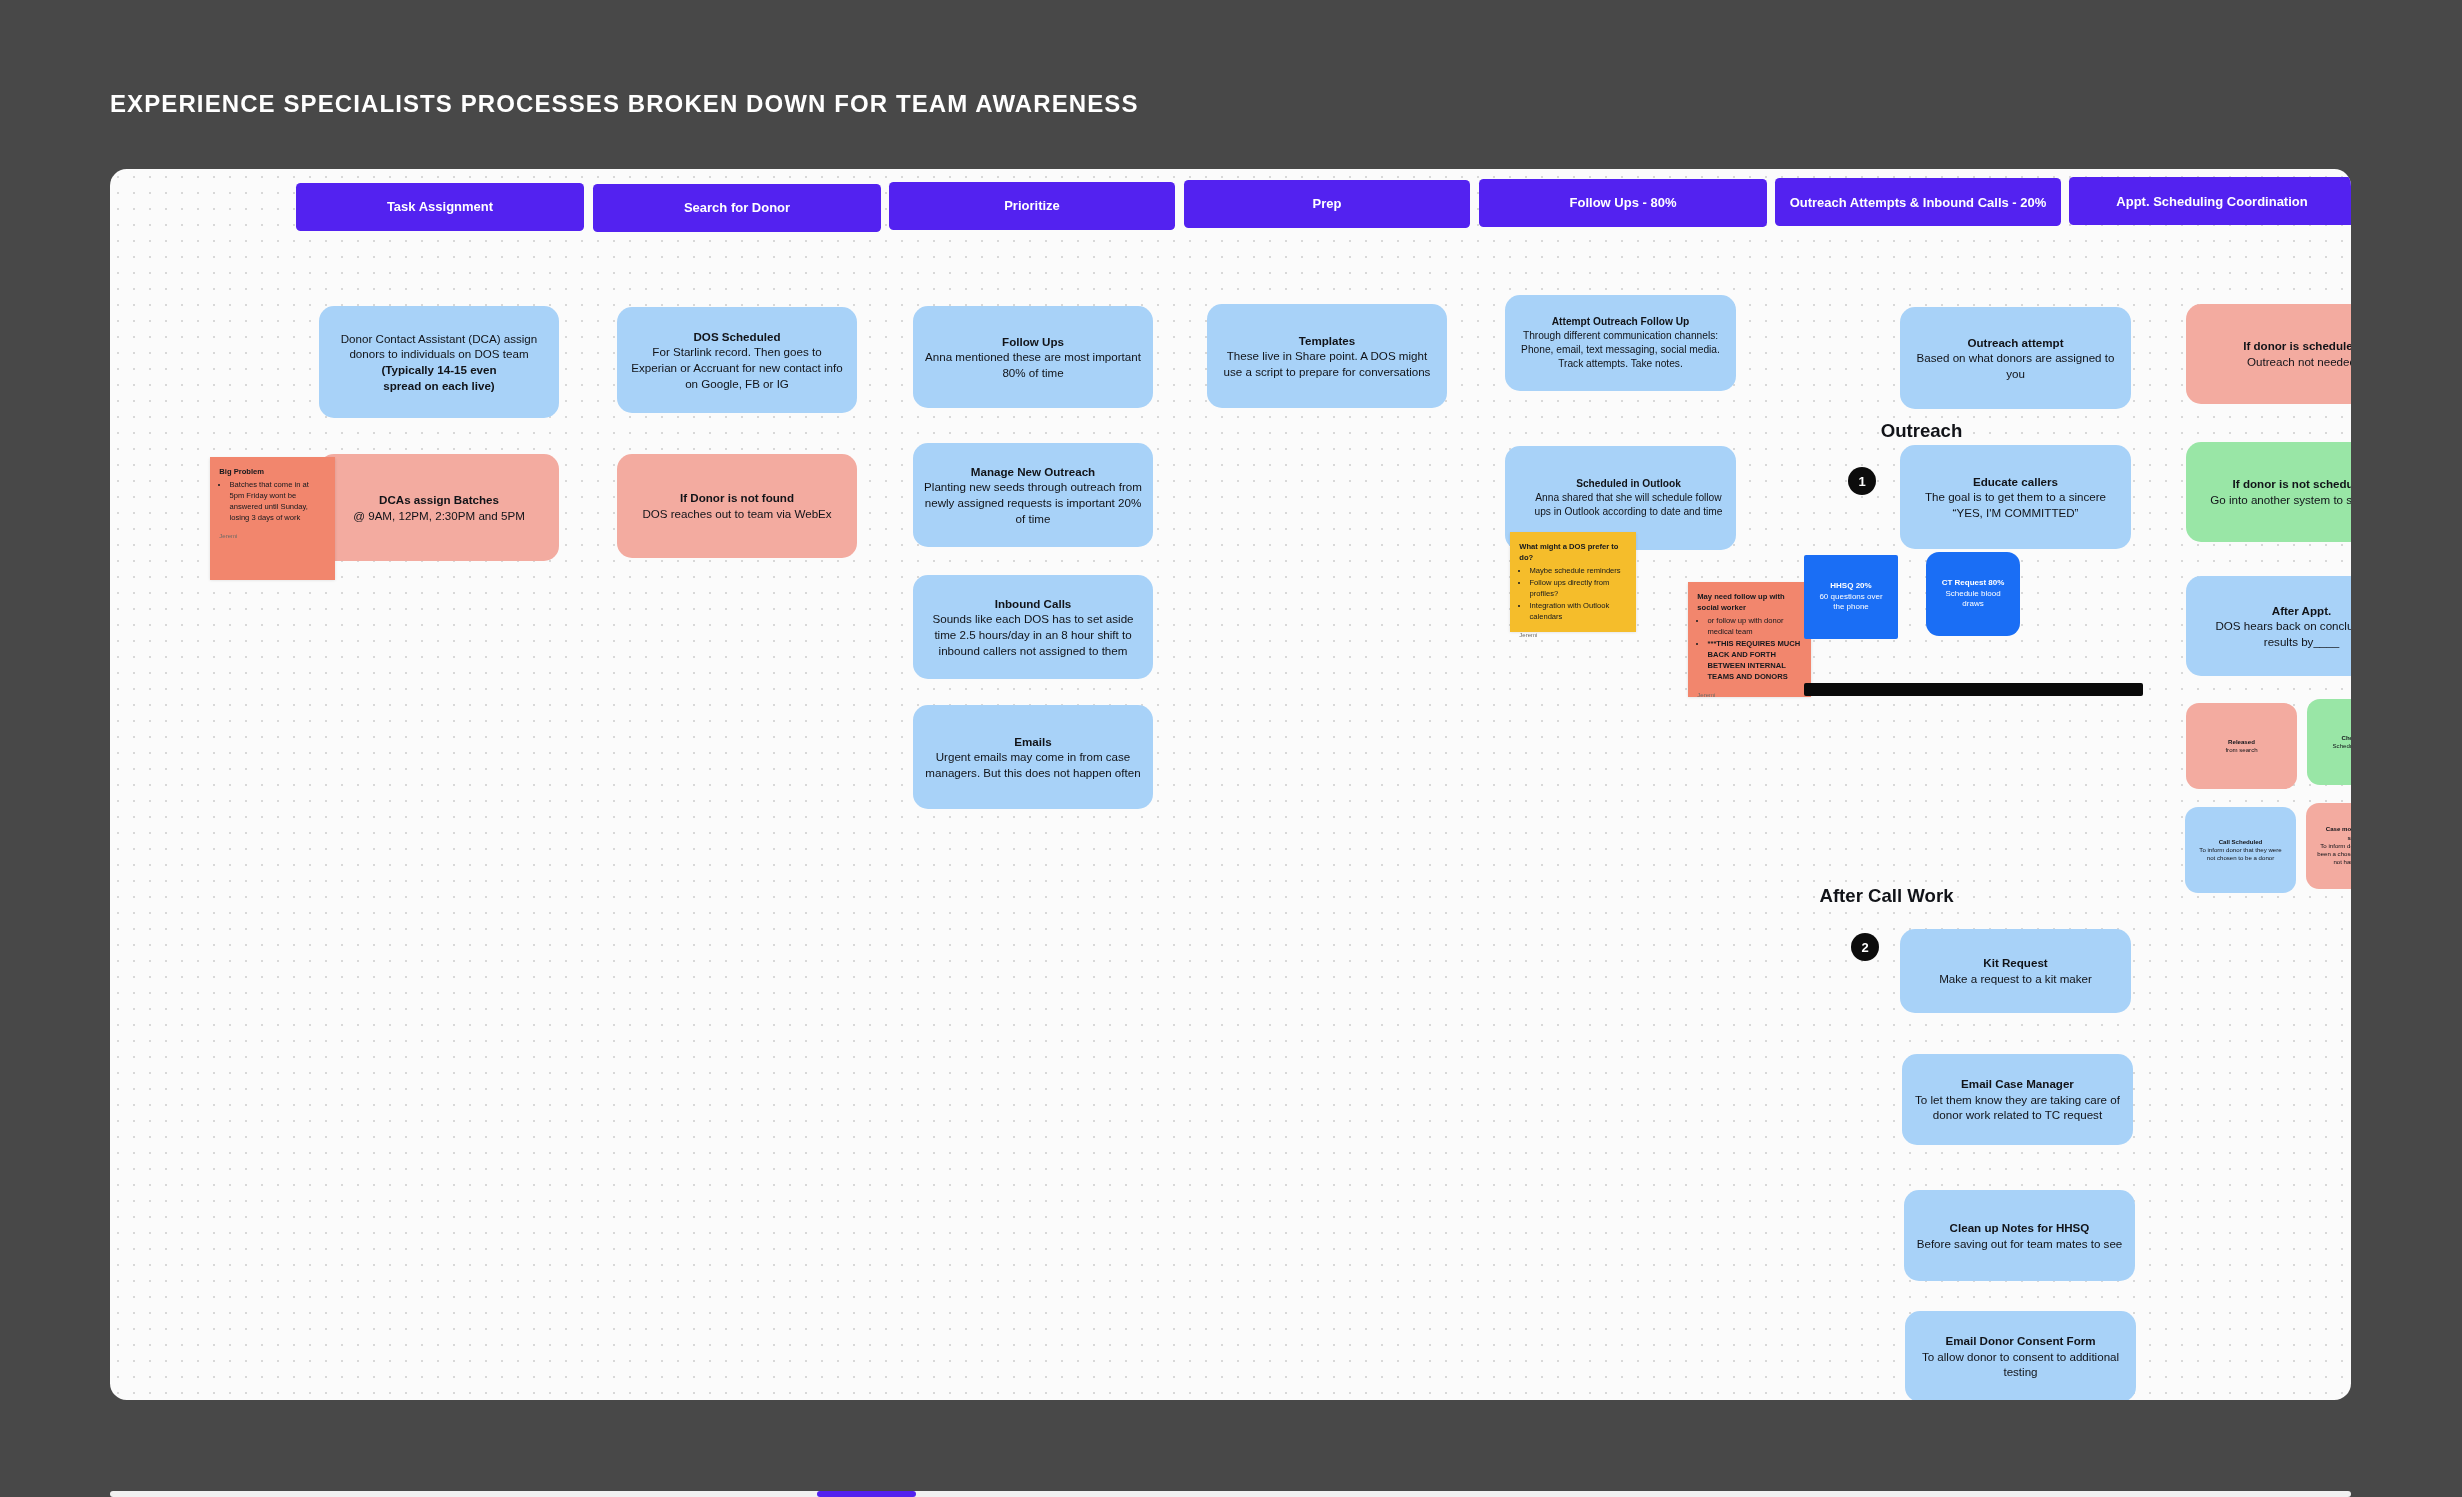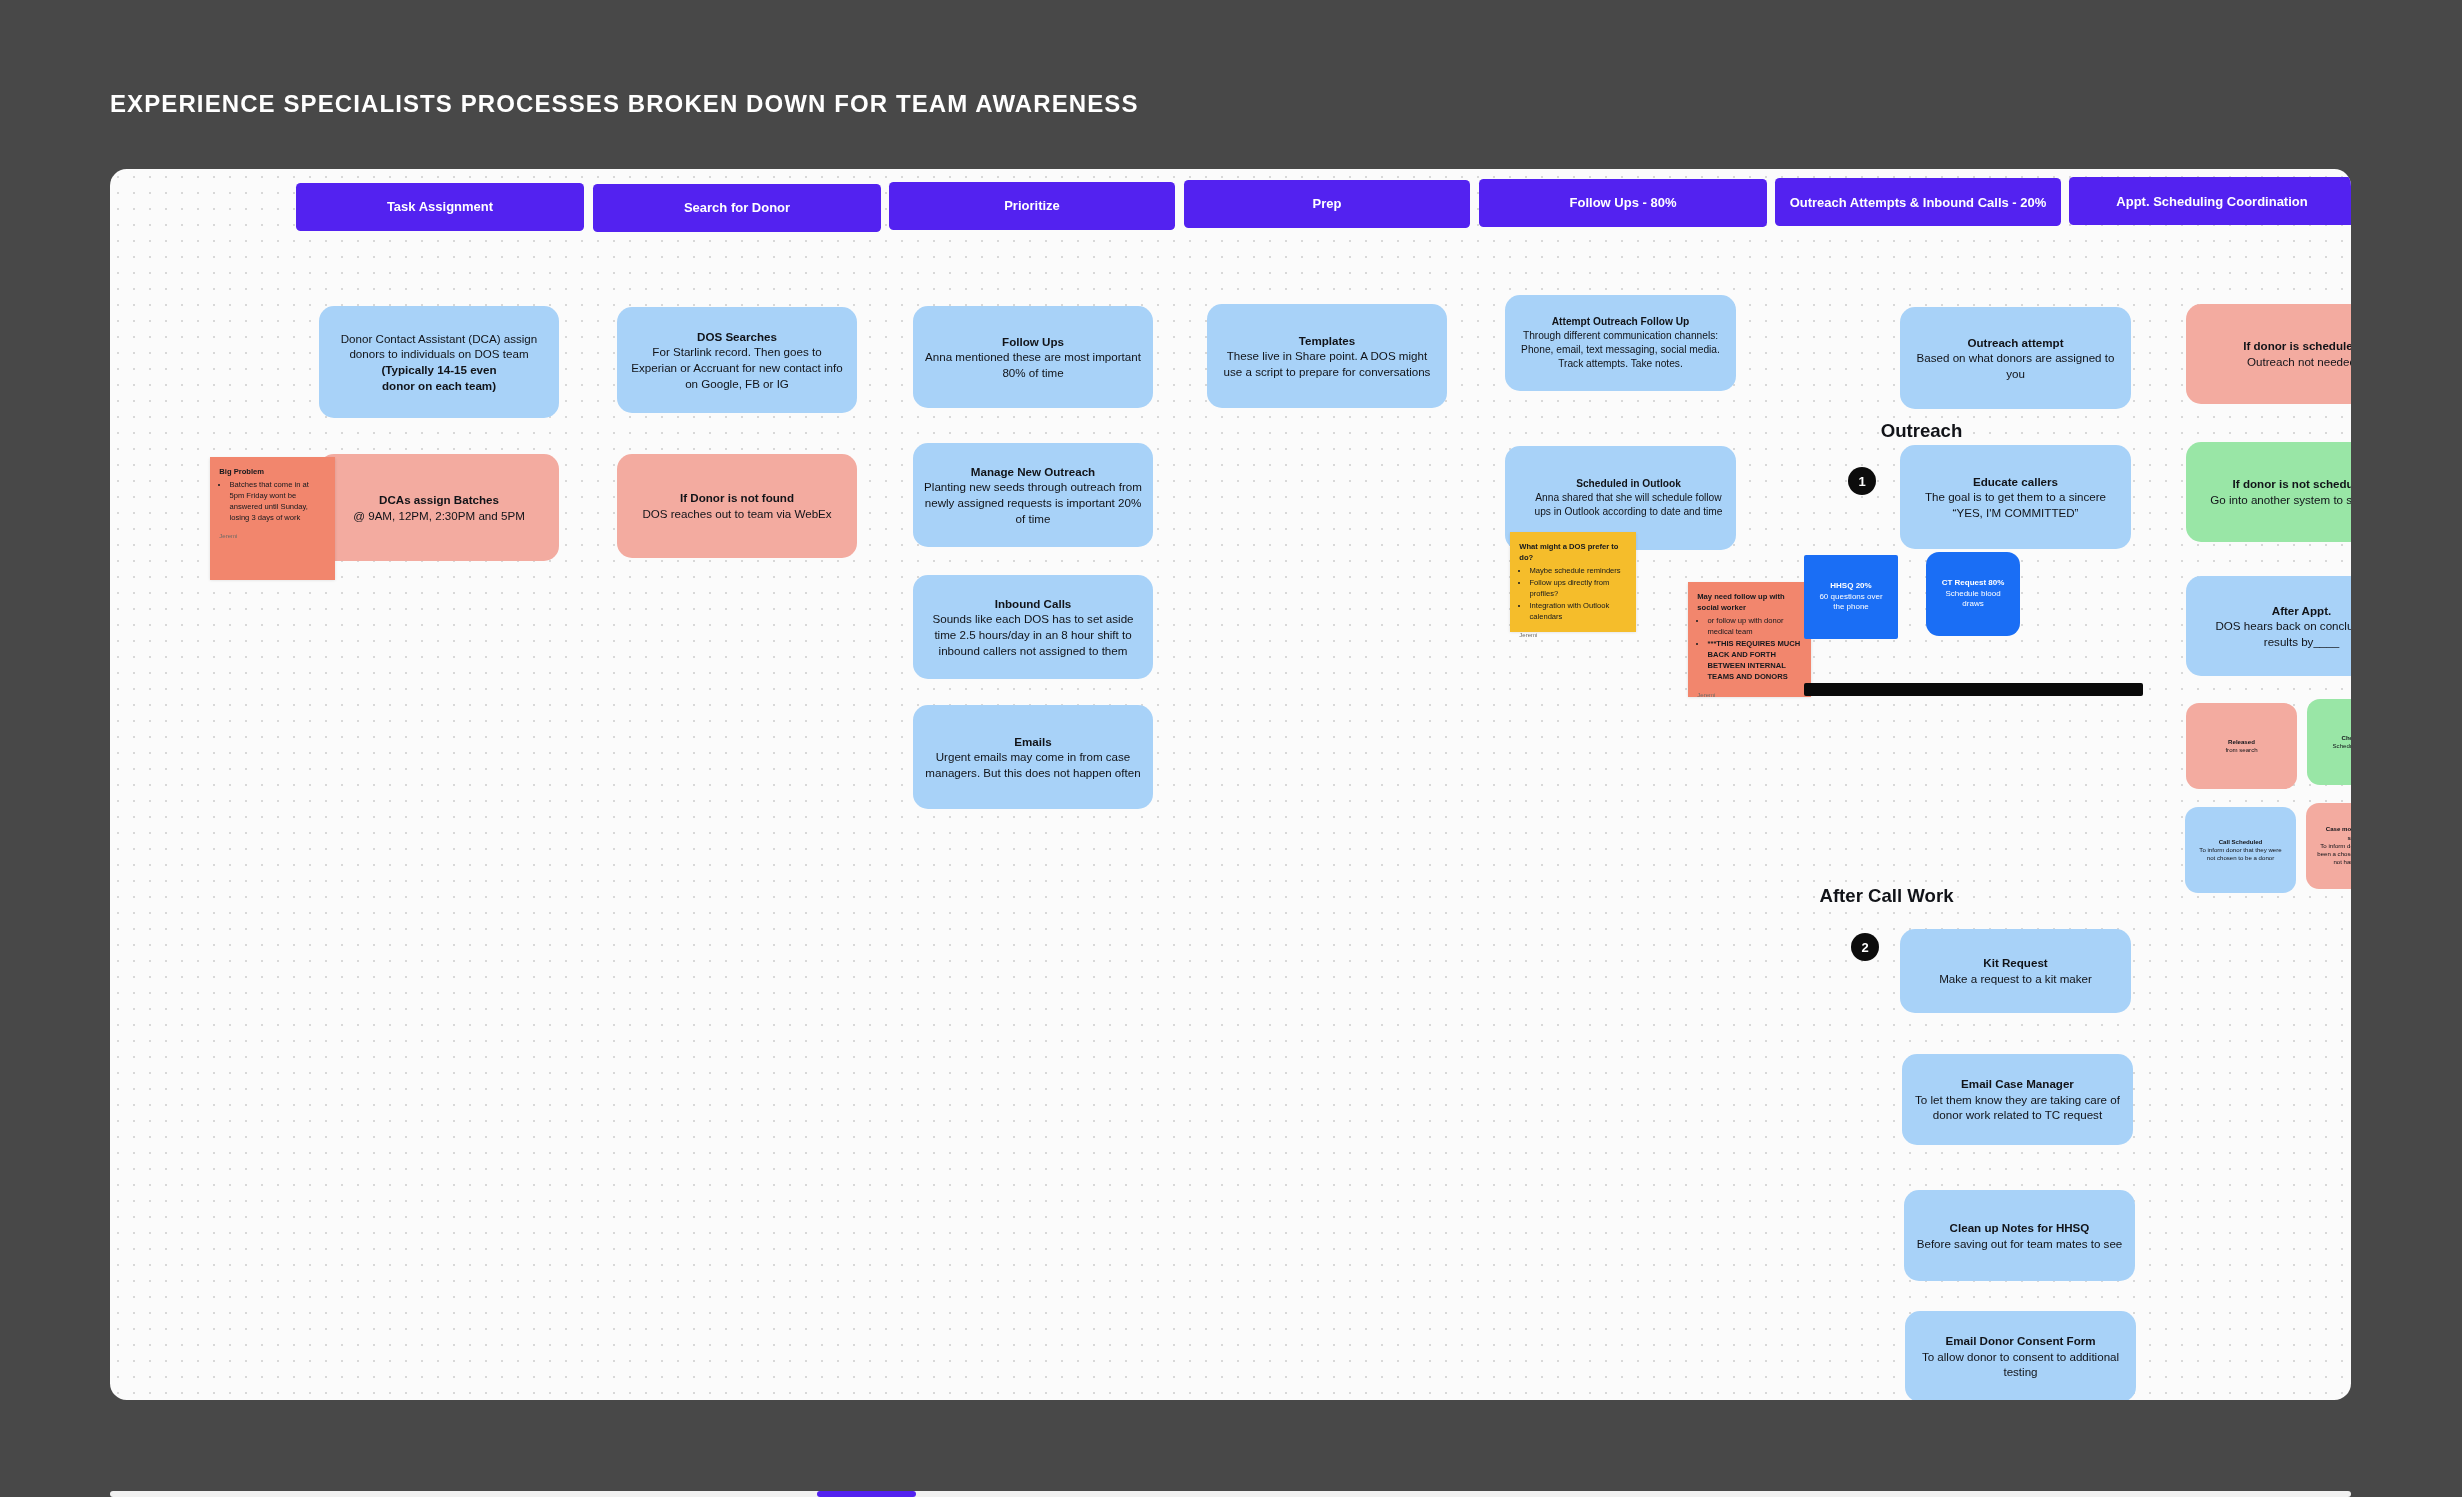--- a/index.html
+++ b/index.html
@@ -156,38 +156,38 @@
   <div class="section-label" style="left:1709px; top:251px; width:205px;">Outreach</div>
   <div class="section-label" style="left:1665px; top:716px; width:223px;">After Call Work</div>
 
   <div class="badge" style="left:1738px; top:298px;">1</div>
   <div class="badge" style="left:1741px; top:764px;">2</div>
 
   <div class="card c-blue sz-m" style="left:209px; top:137px; width:240px; height:112px;">
     <span class="d">Donor Contact Assistant (DCA) assign</span>
     <span class="d">donors to individuals on DOS team</span>
     <span class="t">(Typically 14-15 even</span>
-    <span class="t">donor on each team)</span>
+    <span class="t">spread on each live)</span>
   </div>
 
   <div class="card c-red sz-m" style="left:209px; top:285px; width:240px; height:107px;">
     <span class="t">DCAs assign Batches</span>
     <span class="d">@ 9AM, 12PM, 2:30PM and 5PM</span>
   </div>
 
   <div class="sticky red" style="left:100px; top:288px; width:125px; height:123px;">
     <div class="s-title">Big Problem</div>
     <ul>
       <li>Batches that come in at 5pm Friday wont be answered until Sunday, losing 3 days of work</li>
     </ul>
     <div class="author">Jeremi</div>
   </div>
 
   <div class="card c-blue sz-m" style="left:507px; top:138px; width:240px; height:106px;">
-    <span class="t">DOS Searches</span>
+    <span class="t">DOS Scheduled</span>
     <span class="d">For Starlink record. Then goes to Experian or Accruant for new contact info on Google, FB or IG</span>
   </div>
 
   <div class="card c-red sz-m" style="left:507px; top:285px; width:240px; height:104px;">
     <span class="t">If Donor is not found</span>
     <span class="d">DOS reaches out to team via WebEx</span>
   </div>
 
   <div class="card c-blue sz-m" style="left:803px; top:137px; width:240px; height:102px;">
     <span class="t">Follow Ups</span>

